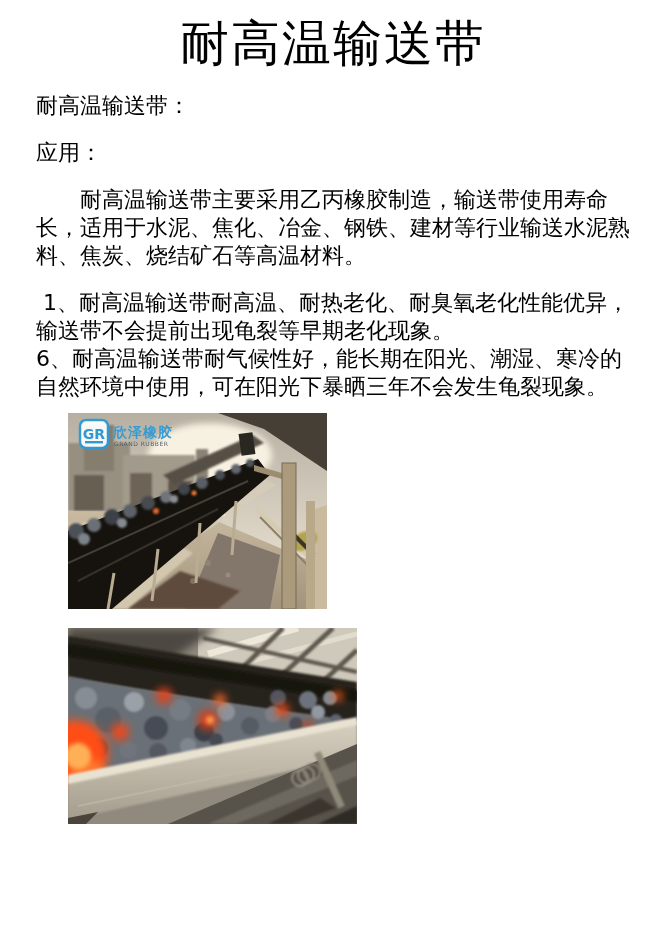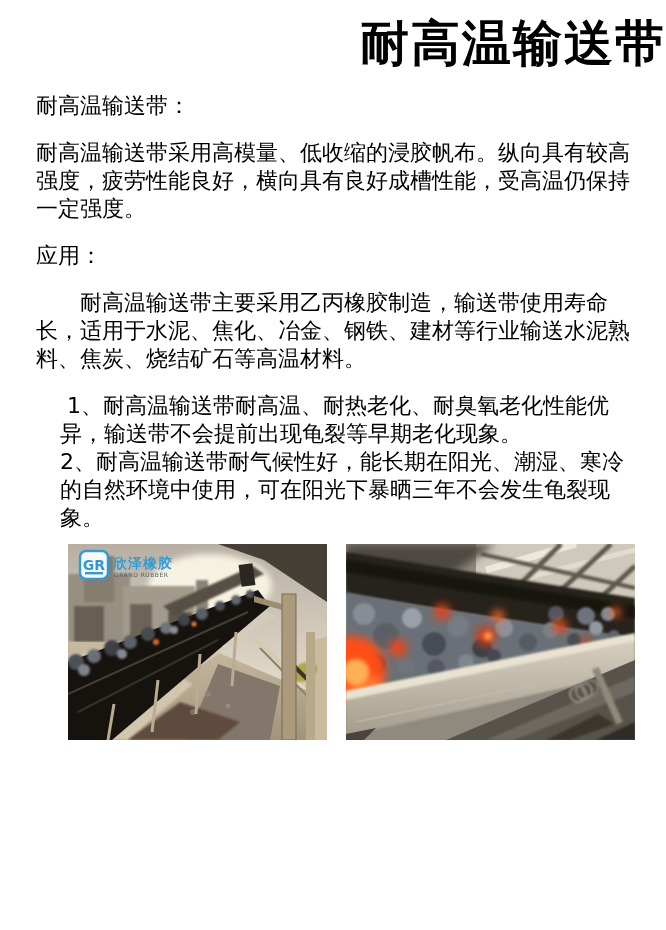--- a/index.html
+++ b/index.html
@@ -8,69 +8,68 @@
     height: 930px;
     background: #ffffff;
     font-family: "DejaVu Sans", sans-serif;
     color: #000000;
     overflow: hidden;
   }
   .page { width: 666px; height: 930px; background: #ffffff; }
 
   h1.page-title {
     margin: 14px 0 0 0;
-    text-align: right;
+    text-align: center;
     font-size: 49px;
     line-height: 60px;
-    font-weight: bold;
+    font-weight: normal;
     letter-spacing: 2px;
     color: #000000;
   }
 
   .body-text {
     margin: 18px 34px 0 36px;
     font-size: 22px;
     line-height: 28px;
     color: #000000;
   }
   .body-text p {
     margin: 0 0 19px 0;
     white-space: pre-wrap;
     word-break: break-all;
   }
   .features { margin: 0; }
   .features .feat {
     white-space: pre-wrap;
     word-break: break-all;
-    margin-left: 24px;
   }
 
   .photos {
     display: flex;
     gap: 19px;
     margin: 12px 0 0 68px;
+    flex-direction: column;
   }
   .photo { font-size: 0; line-height: 0; }
   .photo svg { display: block; }
 </style>
 </head>
 <body>
 
 <div class="page">
 
   <h1 class="page-title">耐高温输送带</h1>
 
   <div class="body-text">
     <p>耐高温输送带：</p>
-    <p>耐高温输送带采用高模量、低收缩的浸胶帆布。纵向具有较高强度，疲劳性能良好，横向具有良好成槽性能，受高温仍保持一定强度。</p>
     <p>应用：</p>
     <p>　　耐高温输送带主要采用乙丙橡胶制造，输送带使用寿命长，适用于水泥、焦化、冶金、钢铁、建材等行业输送水泥熟料、焦炭、烧结矿石等高温材料。</p>
     <div class="features">
       <div class="feat"> 1、耐高温输送带耐高温、耐热老化、耐臭氧老化性能优异，输送带不会提前出现龟裂等早期老化现象。</div>
-      <div class="feat">2、耐高温输送带耐气候性好，能长期在阳光、潮湿、寒冷的自然环境中使用，可在阳光下暴晒三年不会发生龟裂现象。</div>
+      <div class="feat">6、耐高温输送带耐气候性好，能长期在阳光、潮湿、寒冷的自然环境中使用，可在阳光下暴晒三年不会发生龟裂现象。</div>
     </div>
   </div>
 
   <div class="photos">
 
     <div class="photo" aria-label="conveyor-belt-factory-photo">
       <svg width="259" height="196" viewBox="0 0 259 196" role="img">
         <defs>
           <linearGradient id="Lsky" x1="0" y1="0" x2="0" y2="1">
             <stop offset="0" stop-color="#b7b0a2"></stop>

